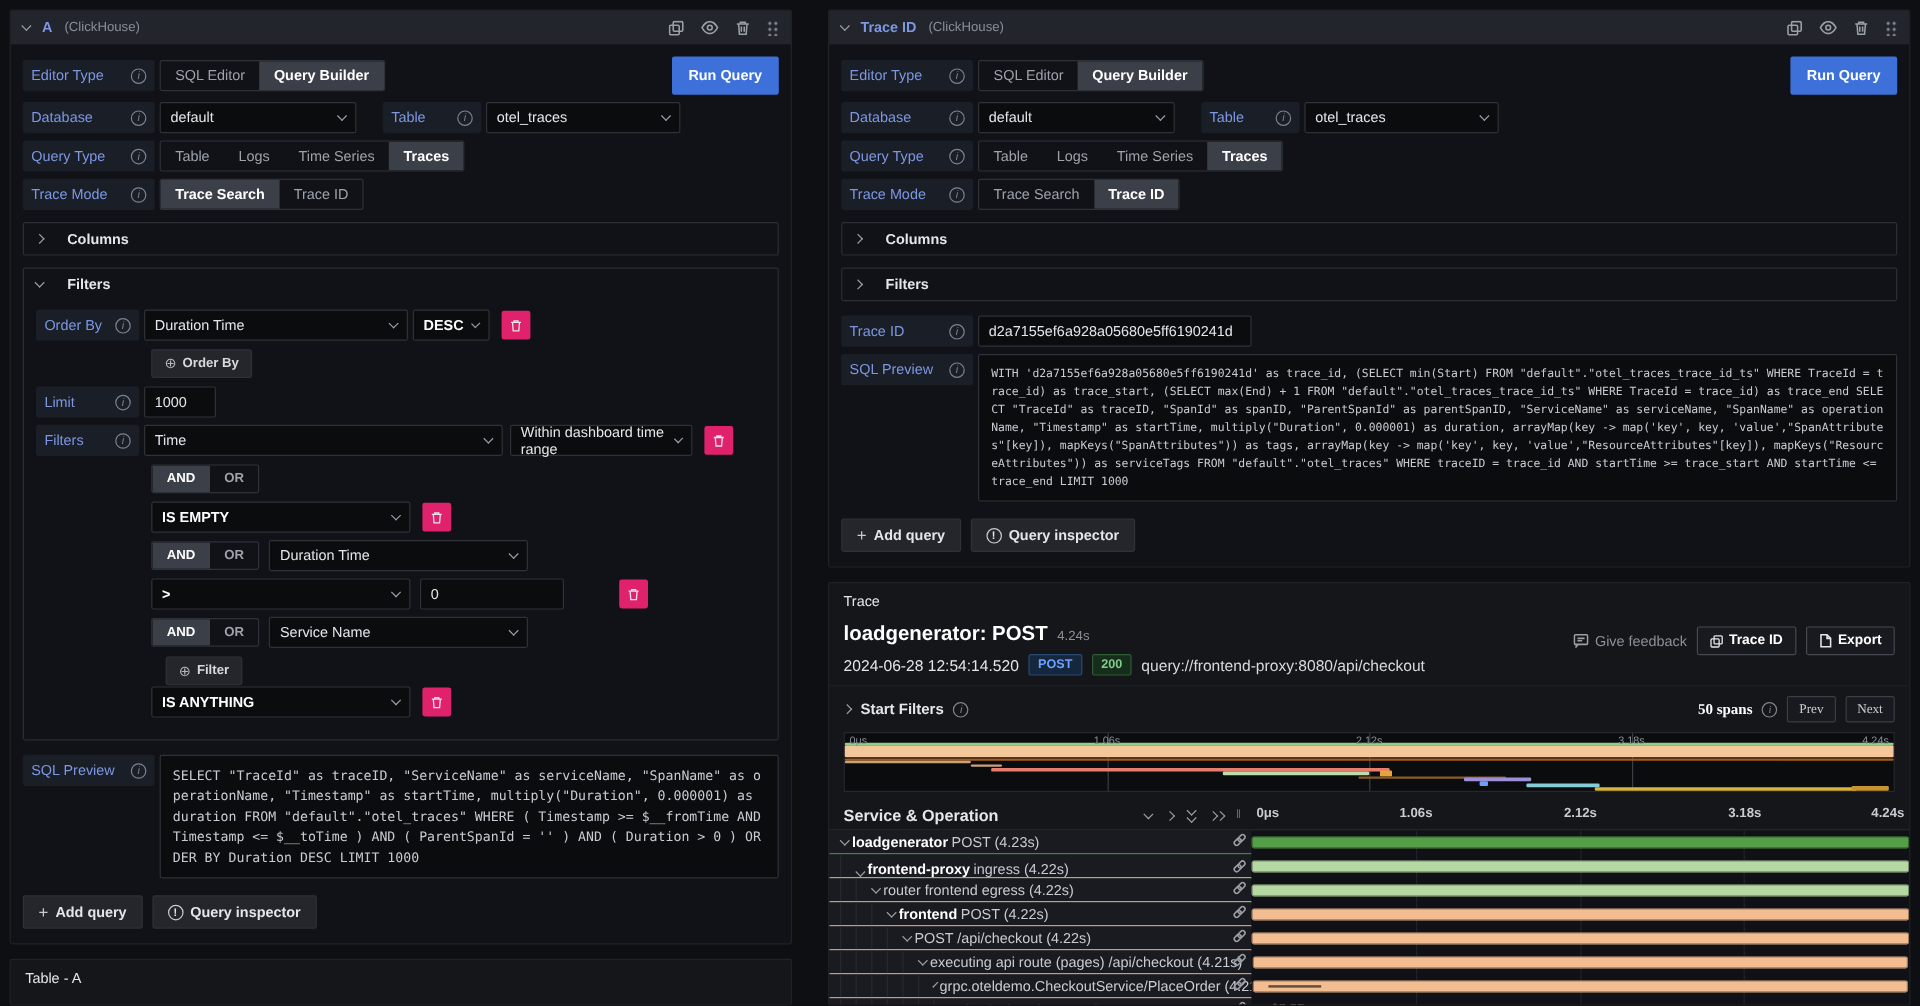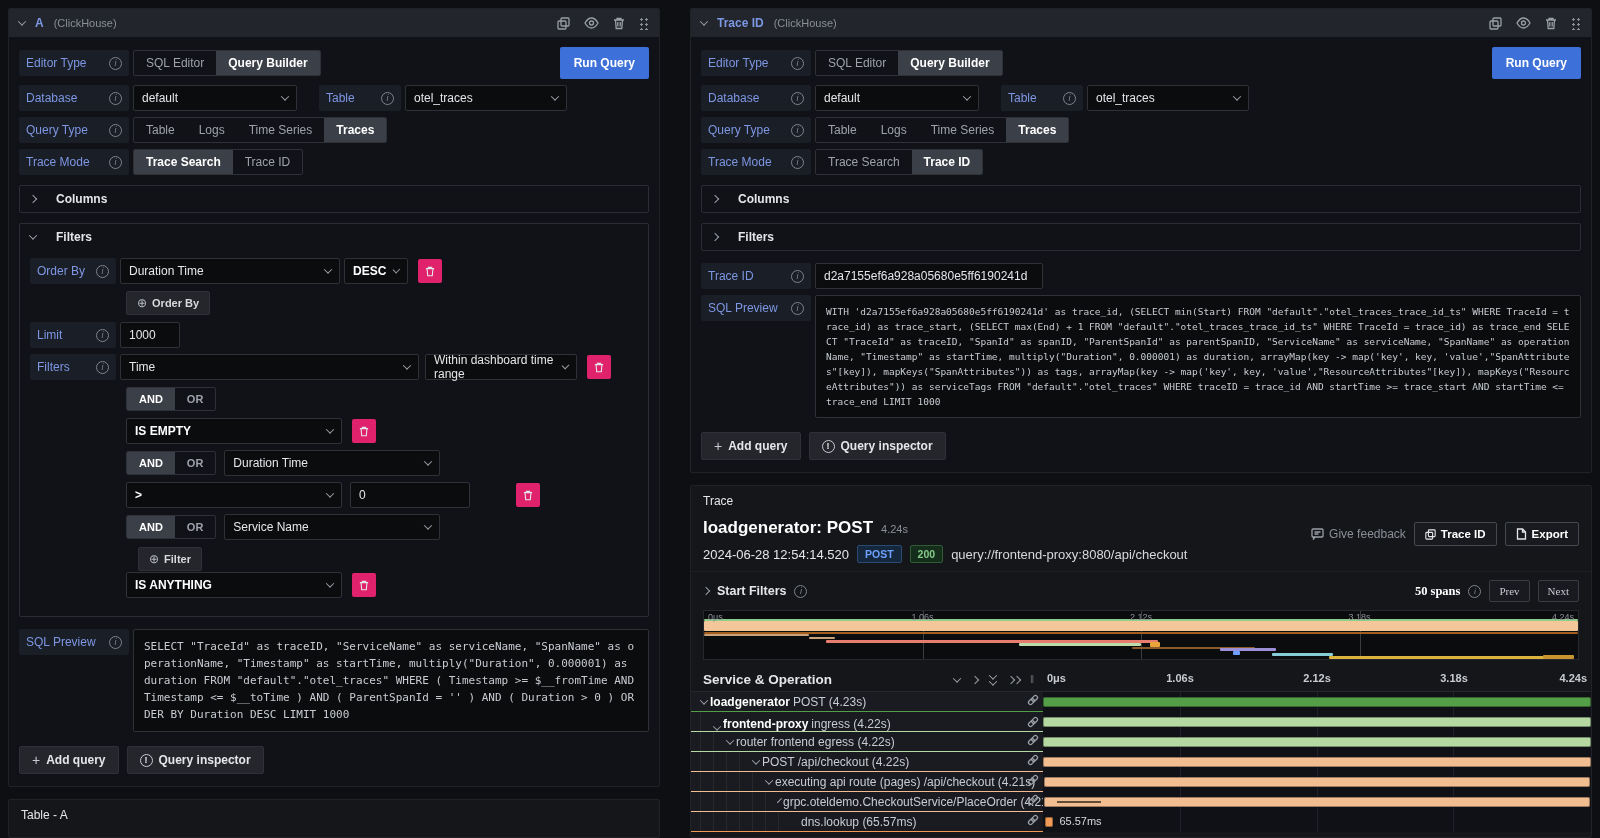--- a/index.html
+++ b/index.html
@@ -654,20 +654,39 @@
                     <rect x="0.5" y="4" width="6.5" height="4" rx="2"></rect>
                     <rect x="5" y="4" width="6.5" height="4" rx="2"></rect>
                   </g>
                 </svg></span>
             </div>
             <div class="sp-track">
               <div class="sp-bar" style="left: 0%; width: 100%; background: rgb(182, 217, 164);"></div>
             </div>
           </div>
           <div class="span-row">
+            <div class="sp-name" style="padding-left: 49px; border-bottom: 1px solid rgb(243, 189, 146);">
+              <div class="guide" style="left: 9px;"></div>
+              <div class="guide" style="left: 22px;"></div>
+              <div class="guide" style="left: 35px;"></div>
+              <span class="chev down"></span>
+              <span class="sp-svc">frontend</span>
+              <span class="sp-op">POST (4.22s)</span>
+              <span class="sp-link"><svg class="icon" width="12" height="12" viewBox="0 0 12 12">
+                  <g transform="rotate(-45 6 6)">
+                    <rect x="0.5" y="4" width="6.5" height="4" rx="2"></rect>
+                    <rect x="5" y="4" width="6.5" height="4" rx="2"></rect>
+                  </g>
+                </svg></span>
+            </div>
+            <div class="sp-track">
+              <div class="sp-bar" style="left: 0%; width: 100%; background: rgb(243, 189, 146);"></div>
+            </div>
+          </div>
+          <div class="span-row">
             <div class="sp-name" style="padding-left: 62px; border-bottom: 1px solid rgb(243, 189, 146);">
               <div class="guide" style="left: 9px;"></div>
               <div class="guide" style="left: 22px;"></div>
               <div class="guide" style="left: 35px;"></div>
               <div class="guide" style="left: 48px;"></div>
               <span class="chev down"></span>
               <span class="sp-op">POST /api/checkout (4.22s)</span>
               <span class="sp-link"><svg class="icon" width="12" height="12" viewBox="0 0 12 12">
                   <g transform="rotate(-45 6 6)">
                     <rect x="0.5" y="4" width="6.5" height="4" rx="2"></rect>

